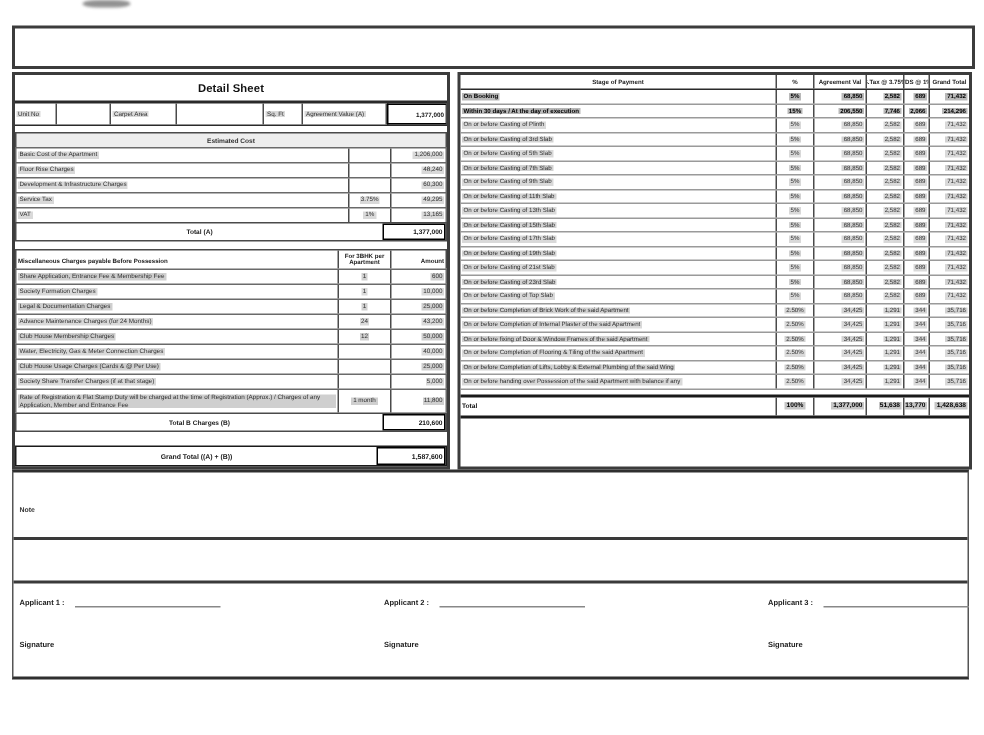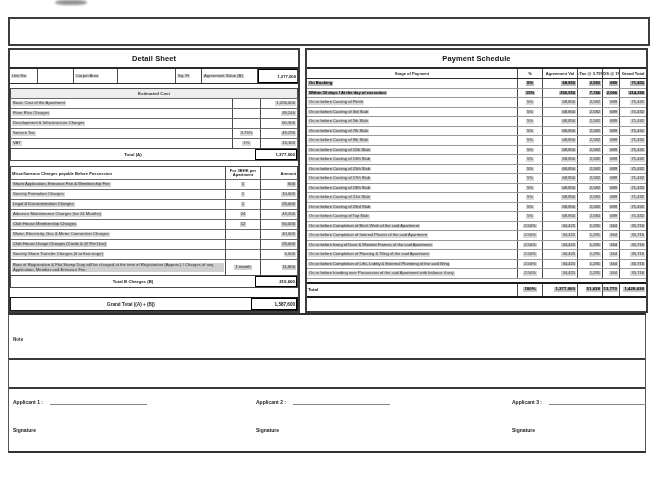--- a/index.html
+++ b/index.html
@@ -312,21 +312,20 @@
         <div class="tot-amt">210,600</div>
       </div>
 
       <div class="grand-row">
         <div class="tot-label">Grand Total ((A) + (B))</div>
         <div class="tot-amt">1,587,600</div>
       </div>
     </div>
 
     <div class="panel panel-right">
-      <div class="panel-title">Payment Schedule</div>
 
       <div class="ps-head">
         <div class="c p-desc">
             <span>Stage of Payment</span>
           </div>
         <div class="c p-pct">
             <span>%</span>
           </div>
         <div class="c p-agr">
             <span>Agreement Val</span>

